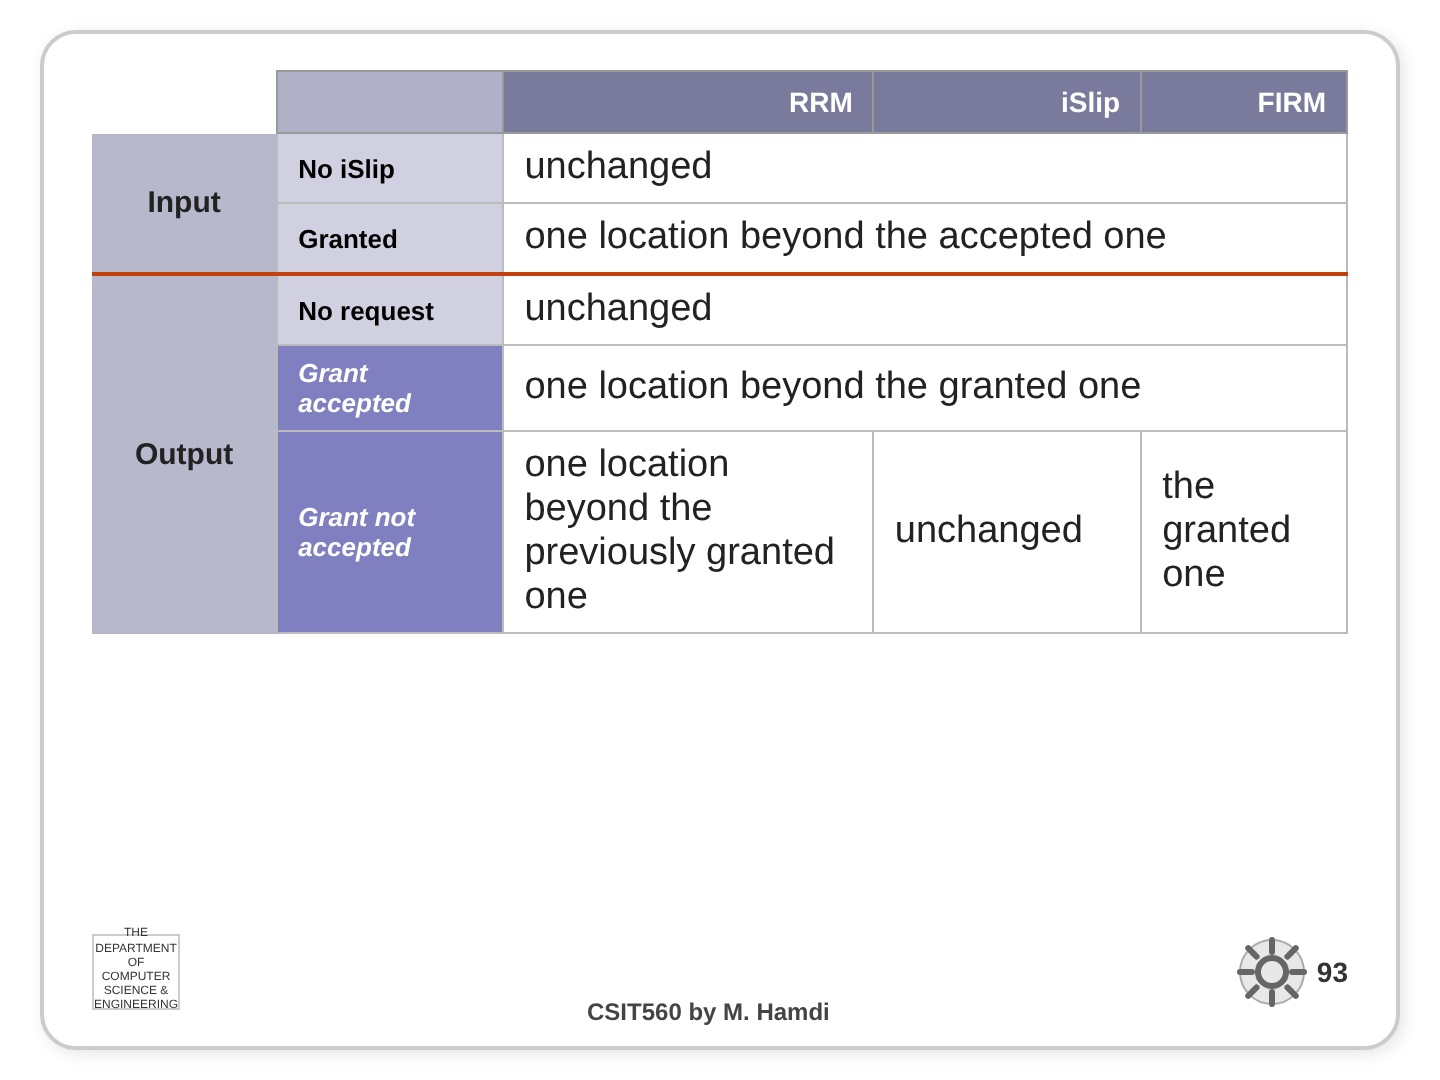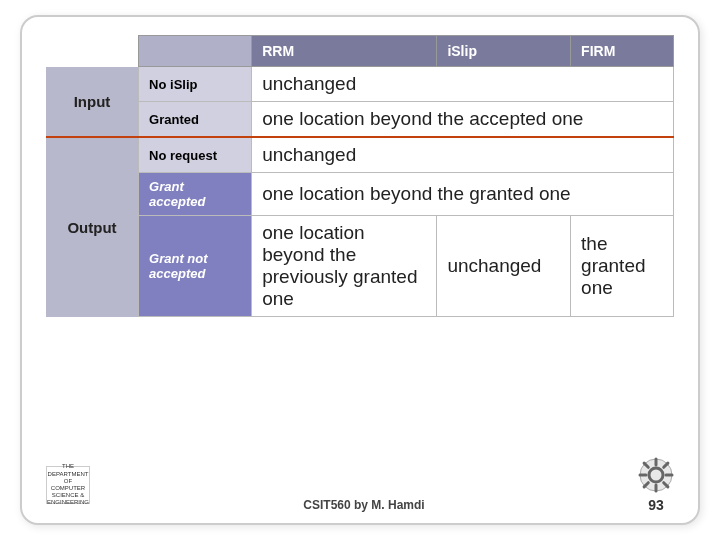--- a/index.html
+++ b/index.html
@@ -44,21 +44,21 @@
     table {
       width: 100%;
       border-collapse: collapse;
       font-size: 14px;
     }
 
     thead tr th {
       background: #7a7a9d;
       color: #fff;
       padding: 7px 10px;
-      text-align: left;
+      text-align: right;
       font-weight: bold;
       border: 1px solid #999;
     }
 
     thead tr th:first-child {
       background: transparent;
       border: none;
     }
 
     
@@ -133,21 +133,20 @@
       font-size: 12px;
       color: #444;
       font-weight: bold;
       margin-top: 40px;
     }
 
     .footer-right {
       display: flex;
       align-items: center;
       gap: 4px;
-      flex-direction: column;
     }
 
     .page-num {
       font-size: 14px;
       font-weight: bold;
       color: #333;
     }
 
     .gear-icon {
       width: 36px;

